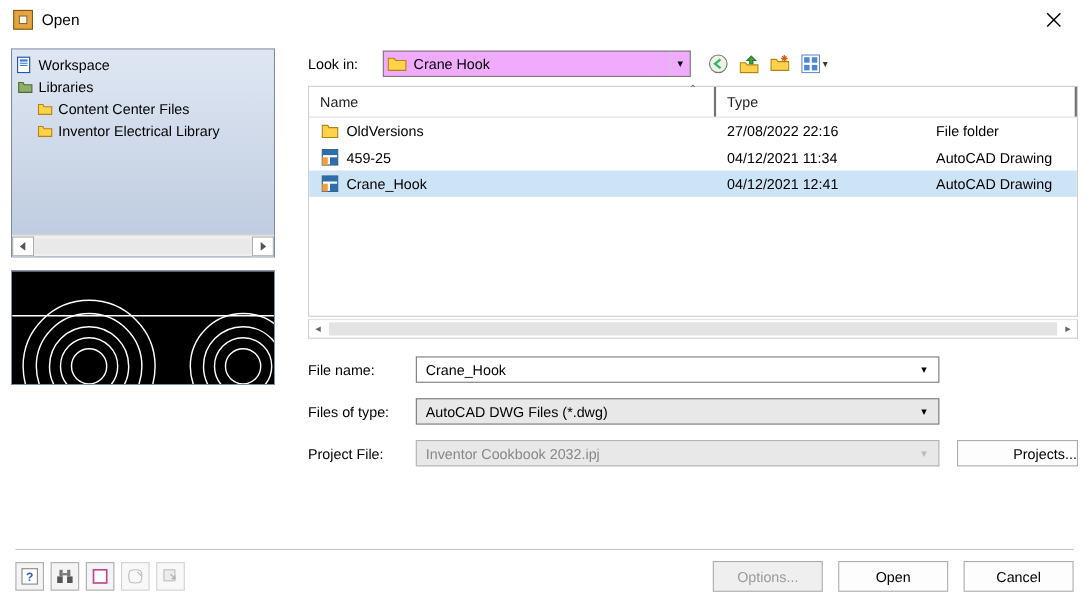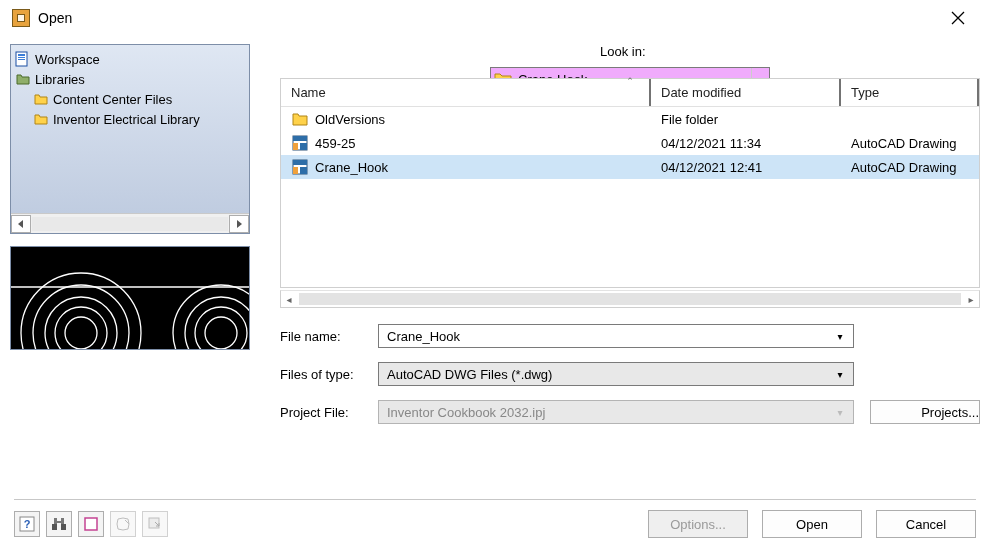--- a/index.html
+++ b/index.html
@@ -16,21 +16,21 @@
   .tree-panel { flex:0 0 auto; height:190px; background:linear-gradient(180deg,#dfe7f3 0%, #bcc9de 100%); border:1px solid #7d8ea8; position:relative; }
   .tree-content { position:absolute; top:4px; left:4px; right:4px; bottom:24px; overflow:hidden; }
   .tree-row { display:flex; align-items:center; height:20px; white-space:nowrap; }
   .tree-indent { display:inline-block; width:18px; }
   .tree-icon { width:16px; height:16px; margin-right:4px; flex:0 0 auto; }
   .tree-hscroll { position:absolute; left:0; right:0; bottom:0; height:20px; display:flex; align-items:center; background:#f0f0f0; border-top:1px solid #c9c9c9; }
   .tree-hscroll .arrow { width:20px; height:18px; border:1px solid #adadad; background:#fff; display:flex; align-items:center; justify-content:center; font-size:10px; }
   .tree-hscroll .track { flex:1; height:14px; background:#e9e9e9; margin:0 1px; }
   .preview { flex:0 0 auto; height:104px; background:#000; border:1px solid #7d8ea8; position:relative; overflow:hidden; }
   .right-col { flex:1; display:flex; flex-direction:column; }
-  .lookin-row { display:flex; align-items:center; height:28px; gap:8px; margin-bottom:6px;flex-direction:column; }
+  .lookin-row { display:flex; align-items:center; height:28px; gap:8px; margin-bottom:6px; }
   .lookin-row .label { width:60px; }
   .lookin-row .combo { flex:0 0 auto; width:280px; height:24px; border:1px solid #7a7a7a; display:flex; align-items:center; padding-left:3px; background:#f0abfc; }
   .lookin-row .combo .folder-ico { width:18px; height:14px; margin-right:6px; }
   .lookin-row .combo .txt { flex:1; }
   .lookin-row .combo .dd { width:18px; height:22px; display:flex; align-items:center; justify-content:center; font-size:10px; border-left:1px solid #ccc; }
   .lookin-row .toolbar { display:flex; align-items:center; gap:6px; margin-left:6px; }
   .tb-btn { width:22px; height:22px; display:flex; align-items:center; justify-content:center; }
   .tb-btn.menu { width:34px; justify-content:flex-start; padding-left:2px; gap:2px; }
   .list { border:1px solid #cfcfcf; height:210px; display:flex; flex-direction:column; background:#fff; }
   .list-caret { height:8px; display:flex; align-items:flex-end; justify-content:center; font-size:9px; color:#666; margin-bottom:-8px; z-index:2; pointer-events:none; }
@@ -212,36 +212,36 @@
           </div>
         </div>
       </div>
 
       <div class="list-caret">⌃</div>
       <div class="list">
         <div class="list-header">
           <div class="col col-name">
               <span>Name</span>
             </div>
-          <div class="col col-date">
-              <span>Date modified</span>
-            </div>
           <div class="col col-type">
               <span>Type</span>
             </div>
         </div>
         <div class="list-body" id="file-list-body">
             <div class="list-row">
               <div class="cell col-name">
                 <span class="file-ico">
                   <svg width="18" height="18" viewBox="0 0 18 18">
                     <path d="M2 4 L7 4 L8 6 L16 6 L16 15 L2 15 Z" fill="#ffd24a" stroke="#b08516"></path>
                   </svg>
                 </span>
                 <span>OldVersions</span>
+              </div>
+              <div class="cell col-date">
+                <span>27/08/2022 22:16</span>
               </div>
               <div class="cell col-type">
                 <span>File folder</span>
               </div>
             </div>
             <div class="list-row">
               <div class="cell col-name">
                 <span class="file-ico">
                   <svg width="18" height="18" viewBox="0 0 18 18">
                     <rect x="2" y="2" width="14" height="14" fill="#fff" stroke="#30547a"></rect>

